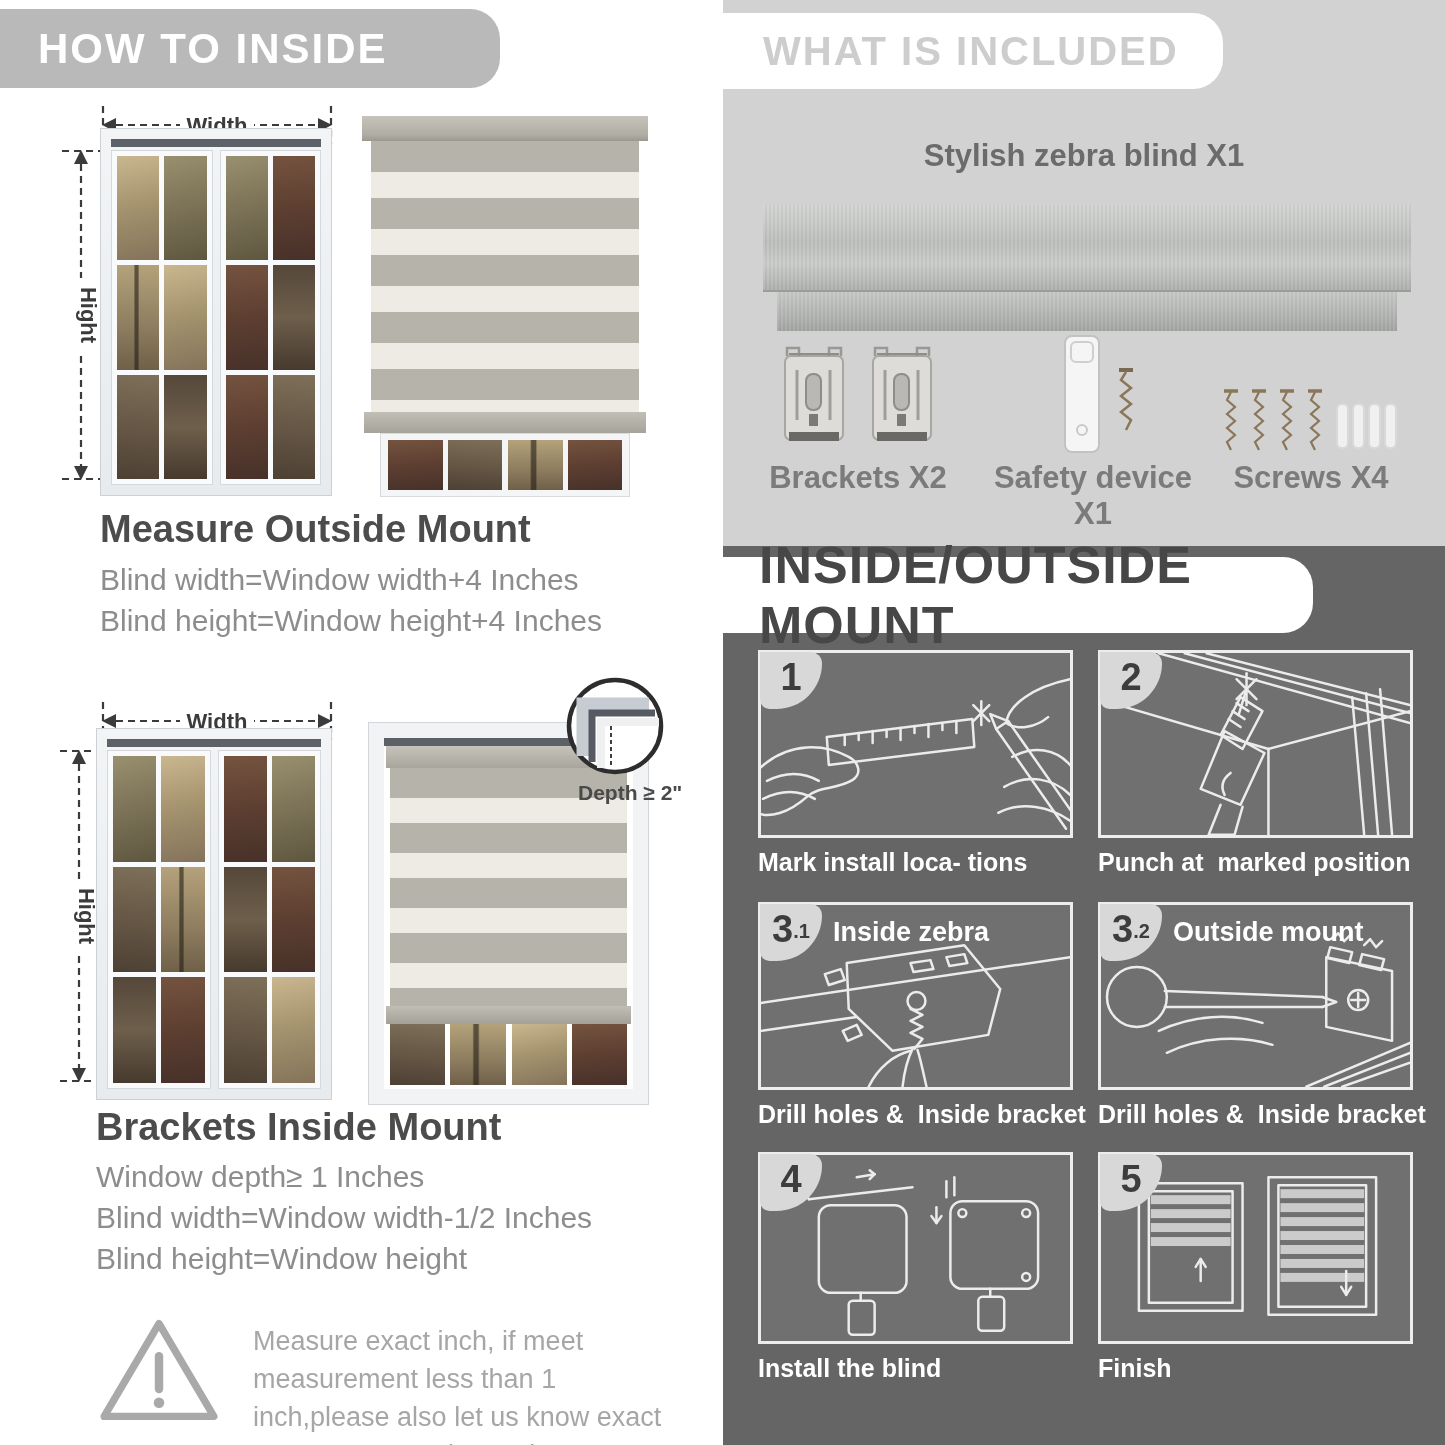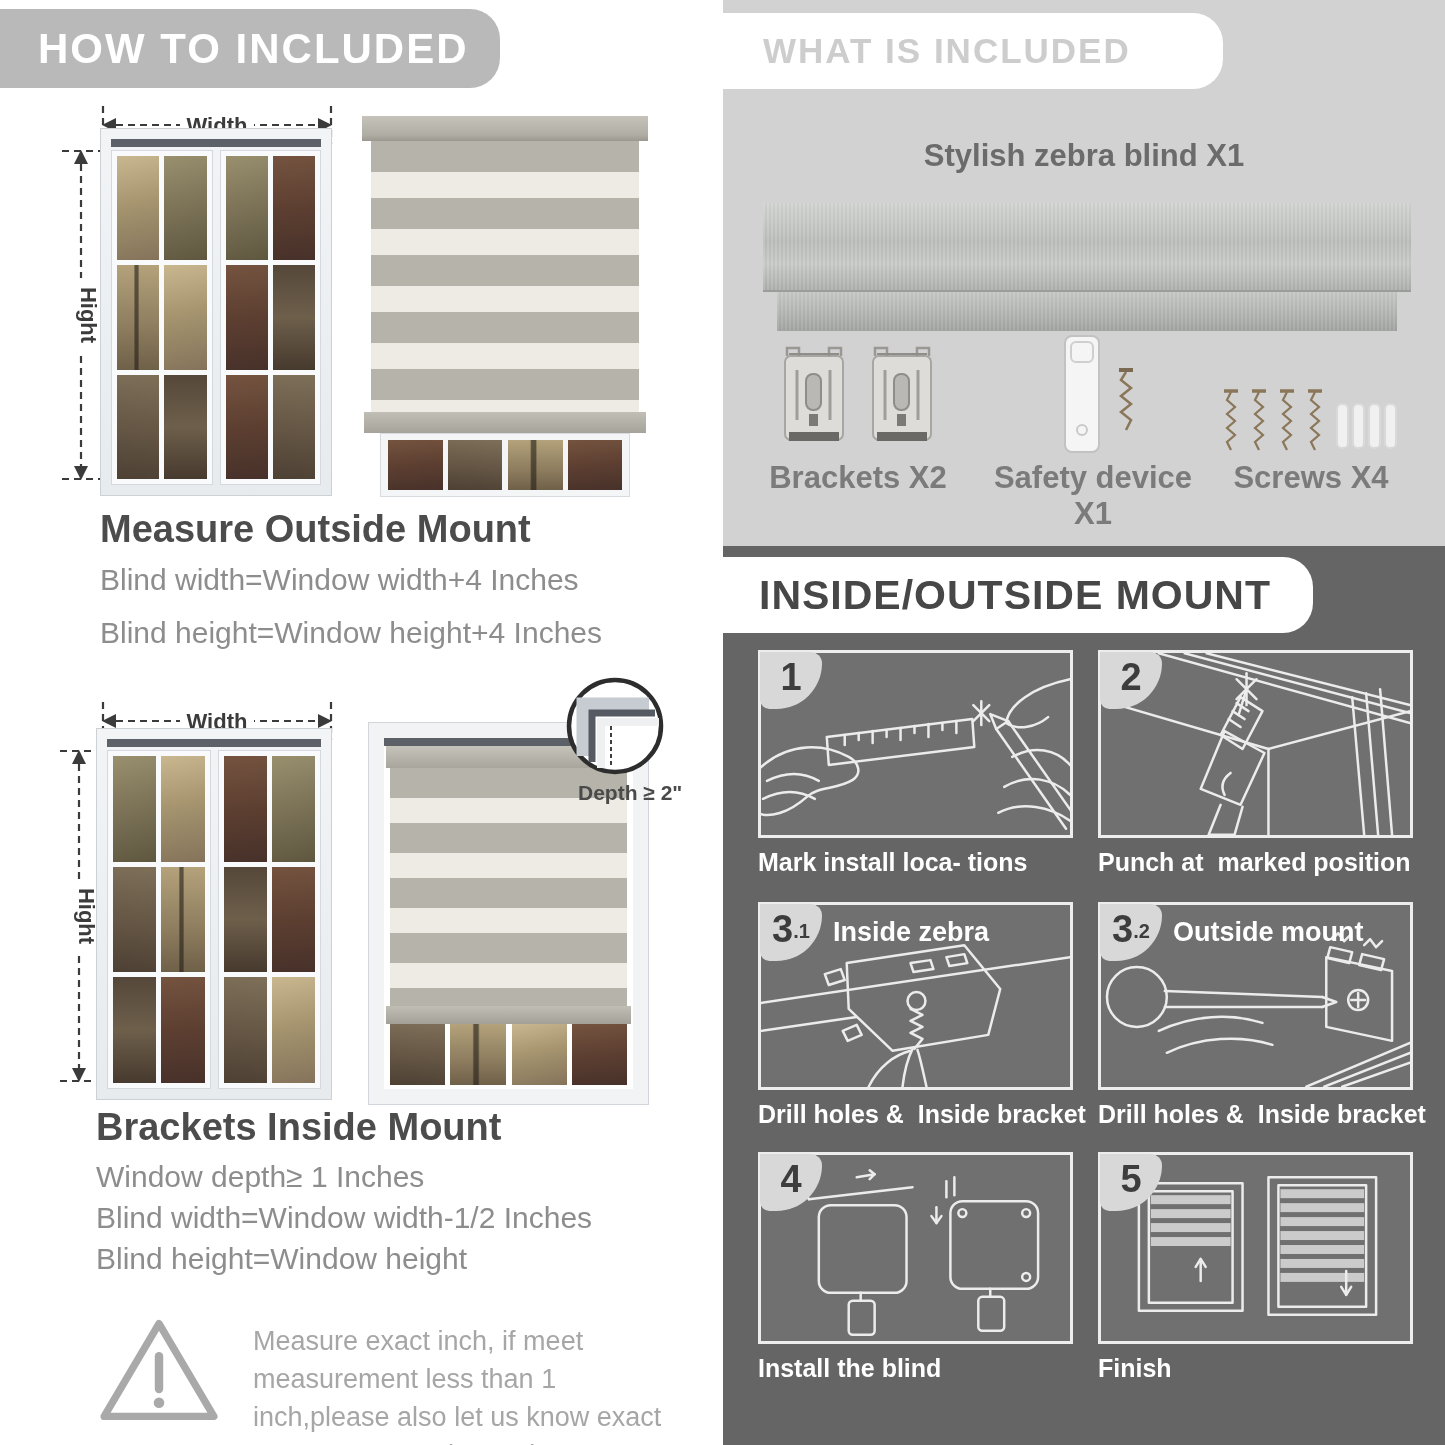--- a/index.html
+++ b/index.html
@@ -65,38 +65,38 @@
   #depth-label{position:absolute;left:578px;top:781px;font-size:21px;font-weight:bold;color:#4a4a4a;}
   #magnifier{position:absolute;left:565px;top:676px;width:100px;height:100px;}
 
   #warn-icon{position:absolute;left:95px;top:1312px;width:128px;height:116px;}
   #warn-text{position:absolute;left:253px;top:1322px;width:412px;font-size:27px;line-height:38px;color:#a6a6a6;}
 
   
   #rt{position:absolute;left:723px;top:0;width:722px;height:546px;background:#d2d2d2;}
   #wii-banner{position:absolute;left:0;top:13px;width:500px;height:76px;background:#ffffff;
               border-radius:0 30px 30px 0;display:flex;align-items:center;padding-left:40px;box-sizing:border-box;}
-  #wii-banner span{font-size:35px;font-weight:bold;color:#cdcdcd;letter-spacing:2px;}
+  #wii-banner span{font-size:40px;font-weight:bold;color:#cdcdcd;letter-spacing:2px;}
   #product-label{position:absolute;left:0;top:138px;width:100%;text-align:center;
                  font-size:31px;font-weight:bold;color:#6b6b6b;}
   #rail-top{position:absolute;left:40px;top:203px;width:648px;height:87px;
             background:repeating-linear-gradient(90deg,rgba(255,255,255,.07) 0 2px,rgba(0,0,0,.03) 2px 4px),
                        linear-gradient(180deg,#d2d5d1 0%,#bcbfbb 45%,#c8cbc7 70%,#aeb1ad 100%);
             border-bottom:2px solid #9a9d99;}
   #rail-bottom{position:absolute;left:54px;top:292px;width:620px;height:39px;
                background:repeating-linear-gradient(90deg,rgba(255,255,255,.06) 0 2px,rgba(0,0,0,.03) 2px 4px),
                           linear-gradient(180deg,#c6c9c5 0%,#b2b5b1 60%,#a2a5a1 100%);}
   .part-svg{position:absolute;}
   .part-label{position:absolute;top:460px;text-align:center;font-size:31px;font-weight:bold;color:#7b7b7b;}
 
   
   #rb{position:absolute;left:723px;top:546px;width:722px;height:899px;background:#656565;}
   #iom-banner{position:absolute;left:0;top:11px;width:590px;height:76px;background:#ffffff;
               border-radius:0 30px 30px 0;display:flex;align-items:center;padding-left:36px;box-sizing:border-box;}
-  #iom-banner span{font-size:41px;font-weight:bold;color:#474747;letter-spacing:1px;}
+  #iom-banner span{font-size:52px;font-weight:bold;color:#474747;letter-spacing:1px;}
 
   .step-panel{position:absolute;width:315px;height:188px;border:3px solid #ededed;background:#707070;box-sizing:border-box;}
   .step-art{position:absolute;left:0;top:0;width:100%;height:100%;}
   .sketch{fill:none;stroke:#ececec;stroke-width:2.5;stroke-linecap:round;stroke-linejoin:round;}
   .slat{fill:#cbcbcb;stroke:none;}
   .badge{position:absolute;top:-1px;left:-1px;width:62px;height:57px;background:#d8d8d8;
          border-radius:0 12px 48px 10px;display:flex;justify-content:center;align-items:flex-start;z-index:2;}
   .badge .n{font-size:38px;font-weight:bold;color:#3d3d3d;line-height:50px;}
   .badge .s{font-size:20px;font-weight:bold;color:#3d3d3d;margin-top:16px;}
   .inner-label{position:absolute;top:12px;left:72px;font-size:27px;font-weight:bold;color:#ffffff;z-index:2;}
@@ -108,21 +108,21 @@
   #sp32{left:375px;top:356px;}#sc32{left:375px;top:554px;}
   #sp4{left:35px;top:606px;height:192px;} #sc4{left:35px;top:808px;}
   #sp5{left:375px;top:606px;height:192px;}#sc5{left:375px;top:808px;}
 </style>
 </head>
 <body>
 
 <div class="canvas">
 
   <div class="gray-banner">
-    <span>HOW TO INCLUDED</span>
+    <span>HOW TO INSIDE</span>
   </div>
 
   <svg class="arrow-svg" style="left:92px;top:104px;width:250px;height:42px;" viewBox="0 0 250 42">
     <line class="dash" x1="12" y1="21" x2="238" y2="21"></line>
     <polygon class="ah" points="10,21 24,14 24,28"></polygon>
     <polygon class="ah" points="240,21 226,14 226,28"></polygon>
     <line class="dash" x1="11" y1="2" x2="11" y2="40"></line>
     <line class="dash" x1="239" y1="2" x2="239" y2="40"></line>
     <rect x="88" y="4" width="74" height="32" fill="#ffffff"></rect>
     <text class="arrow-label" x="125" y="29">Width</text>
@@ -171,21 +171,21 @@
       </div>
       <div class="uw-sash">
         <i class="pane v2"></i>
           <i class="pane v4"></i>
       </div>
     </div>
   </div>
 
   <div class="m-title" style="top:508px;">Measure Outside Mount</div>
   <div class="m-rule" style="top:563px;">Blind width=Window width+4 Inches</div>
-  <div class="m-rule" style="top:604px;margin-top:12px;">Blind height=Window height+4 Inches</div>
+  <div class="m-rule" style="top:604px;">Blind height=Window height+4 Inches</div>
 
   <svg class="arrow-svg" style="left:92px;top:700px;width:250px;height:42px;" viewBox="0 0 250 42">
     <line class="dash" x1="12" y1="21" x2="238" y2="21"></line>
     <polygon class="ah" points="10,21 24,14 24,28"></polygon>
     <polygon class="ah" points="240,21 226,14 226,28"></polygon>
     <line class="dash" x1="11" y1="2" x2="11" y2="40"></line>
     <line class="dash" x1="239" y1="2" x2="239" y2="40"></line>
     <rect x="88" y="4" width="74" height="32" fill="#ffffff"></rect>
     <text class="arrow-label" x="125" y="29">Width</text>
   </svg>

